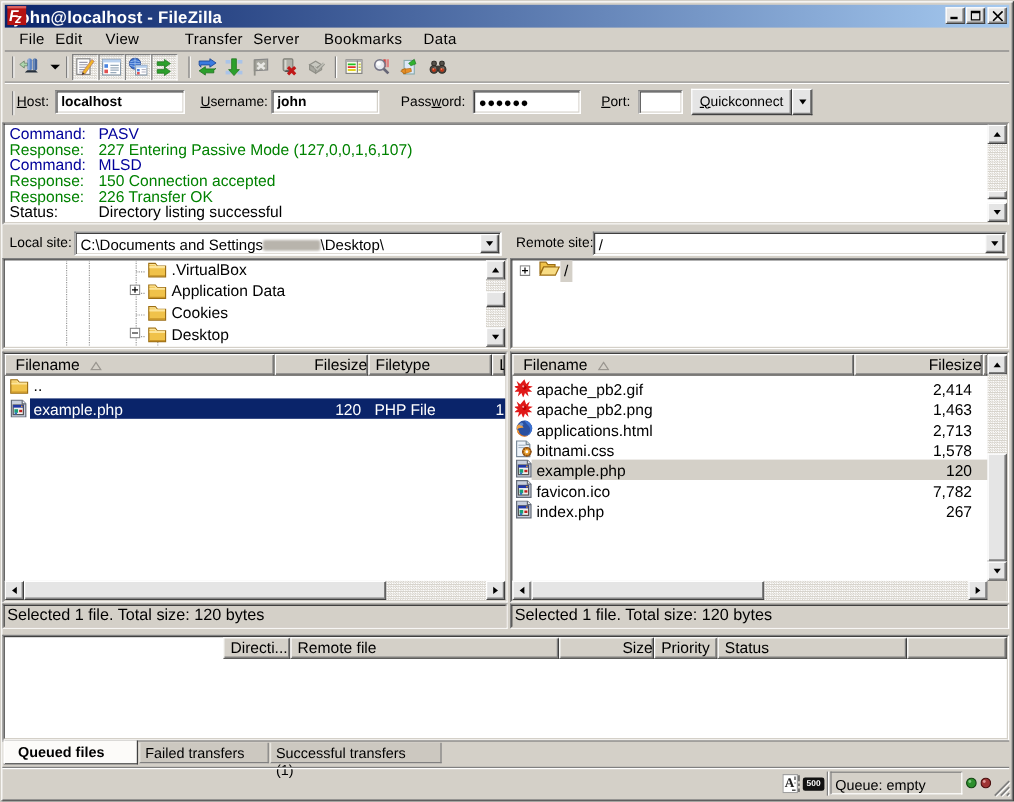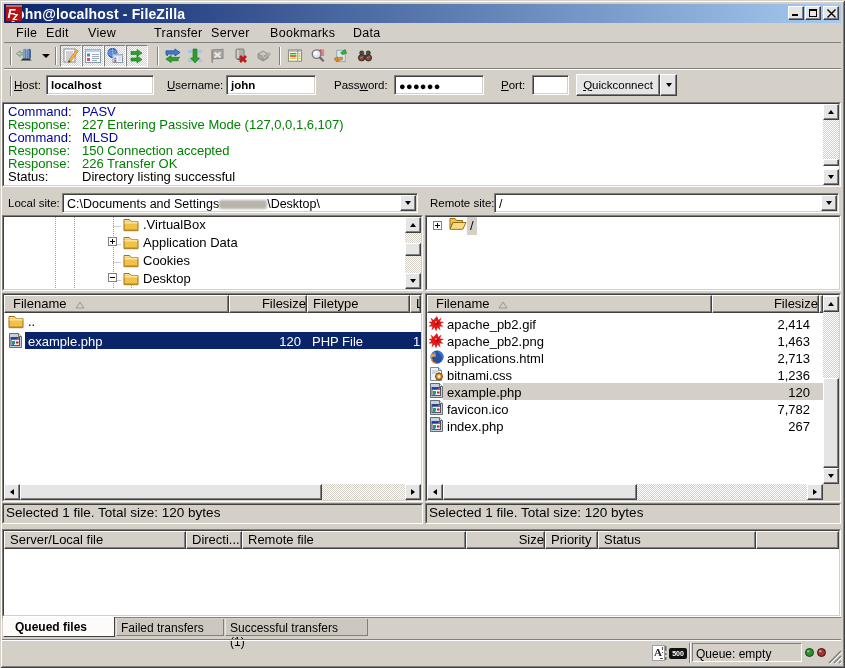--- a/index.html
+++ b/index.html
@@ -381,21 +381,21 @@
               <use href="#ffico"></use>
             </svg>
             <span class="fn">applications.html</span>
             <span class="fs">2,713</span>
           </div>
     <div class="frow">
             <svg width="16" height="16">
               <use href="#cssico"></use>
             </svg>
             <span class="fn">bitnami.css</span>
-            <span class="fs">1,236</span>
+            <span class="fs">1,578</span>
           </div>
     <div class="frow">
             <div class="abs" style="left:16px;top:0;width:380px;height:17px;background:#d4d0c8"></div>
             <svg width="16" height="16">
               <use href="#phpico"></use>
             </svg>
             <span class="fn">example.php</span>
             <span class="fs">120</span>
           </div>
     <div class="frow">
@@ -443,21 +443,20 @@
       </div>
     </div>
 <div class="abs sunken" style="left:425px;top:503px;width:416px;height:21px">
       <div class="in" style="background:#d4d0c8">
         <div class="abs" style="left:2px;top:0px;font-size:13.5px">Selected 1 file. Total size: 120 bytes</div>
       </div>
     </div>
 
 <div class="abs sunken" style="left:2px;top:529px;width:839px;height:88px">
       <div class="in">
-  <div class="abs hdr" style="left:0;top:0;width:182px"><span style="margin-left:5px">Server/Local file</span></div>
   <div class="abs hdr" style="left:182px;top:0;width:56px"><span style="margin-left:5px">Directi...</span></div>
   <div class="abs hdr" style="left:238px;top:0;width:224px"><span style="margin-left:5px">Remote file</span></div>
   <div class="abs hdr" style="left:462px;top:0;width:79px;text-align:right">
           <span style="margin-right:6px;display:block;width:100%">Size</span>
         </div>
   <div class="abs hdr" style="left:541px;top:0;width:53px"><span style="margin-left:5px">Priority</span></div>
   <div class="abs hdr" style="left:594px;top:0;width:158px"><span style="margin-left:5px">Status</span></div>
   <div class="abs hdr" style="left:752px;top:0;width:83px"></div>
 </div>
     </div>

